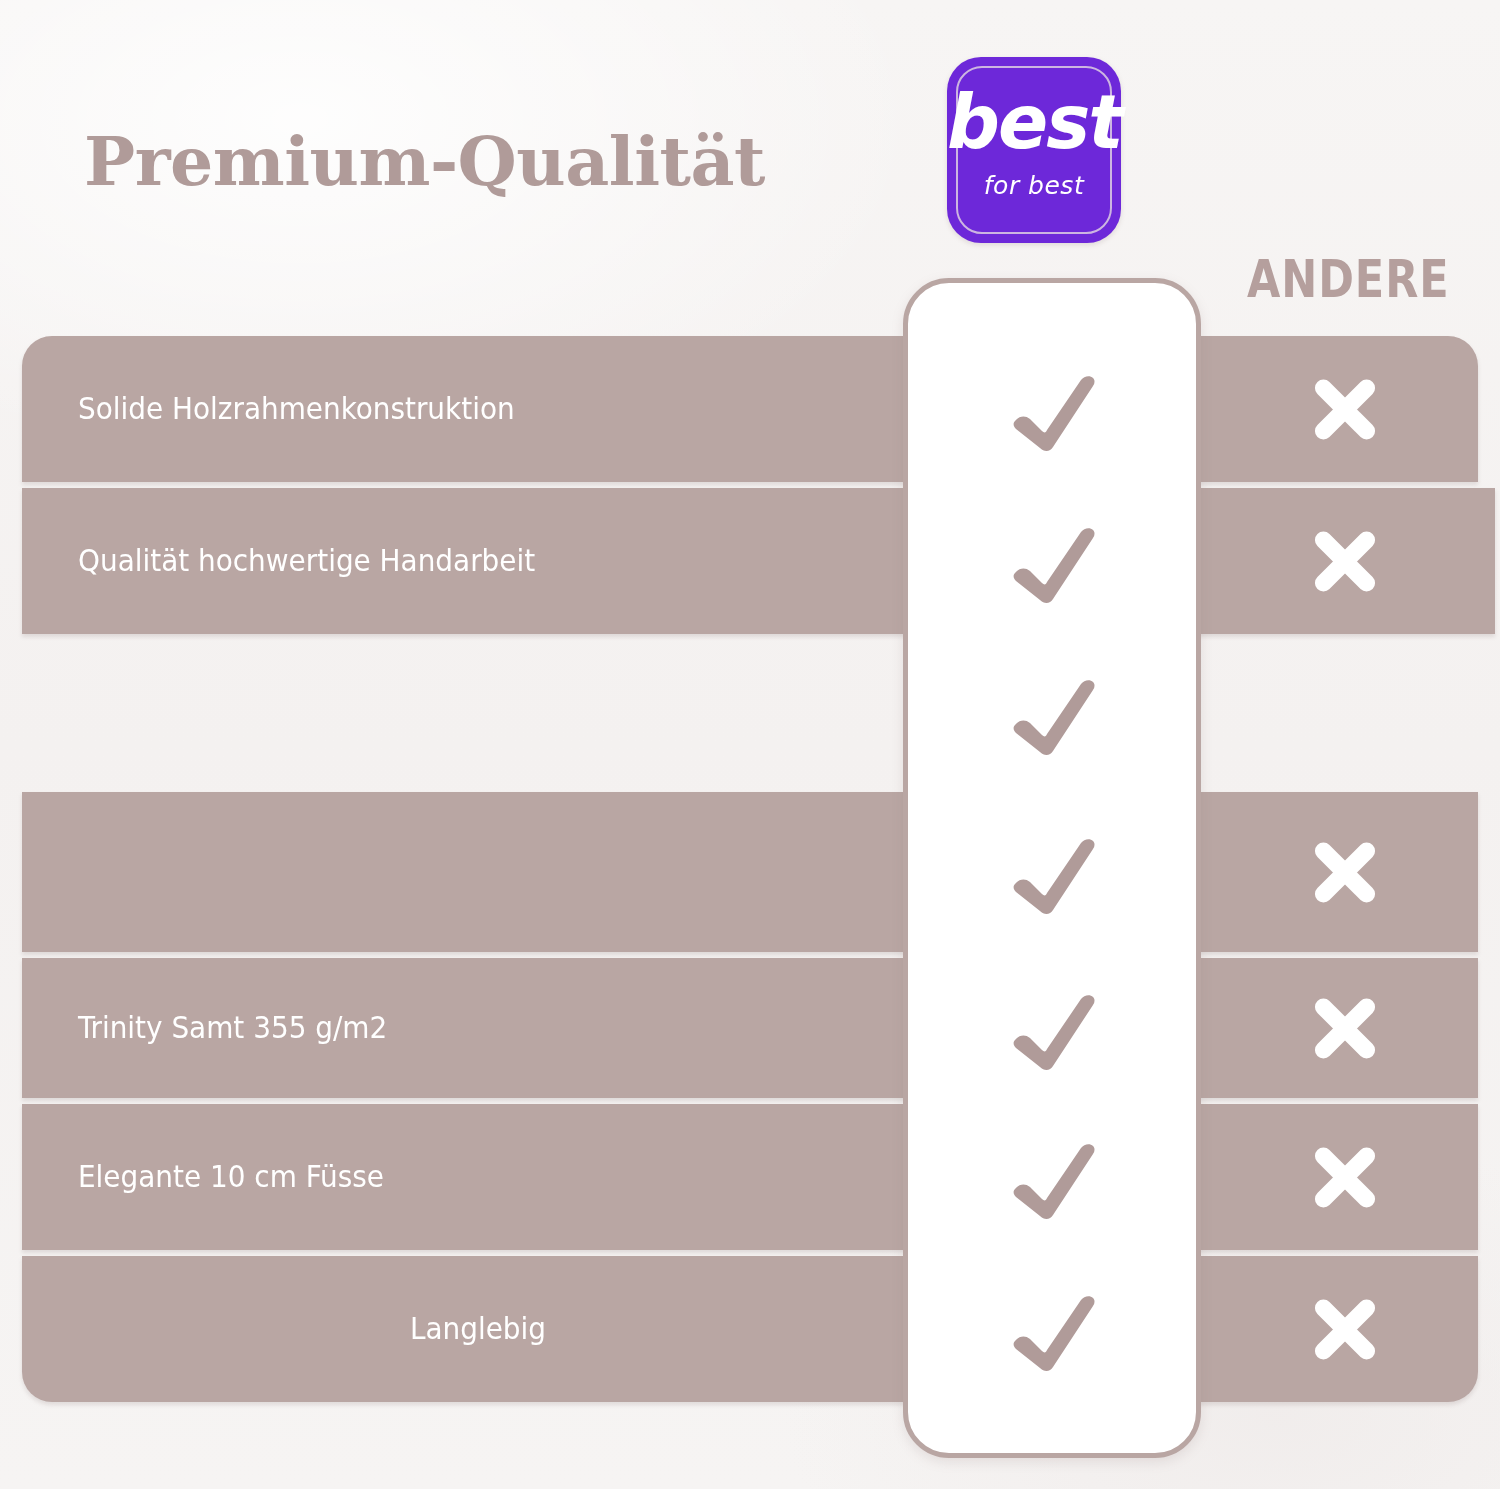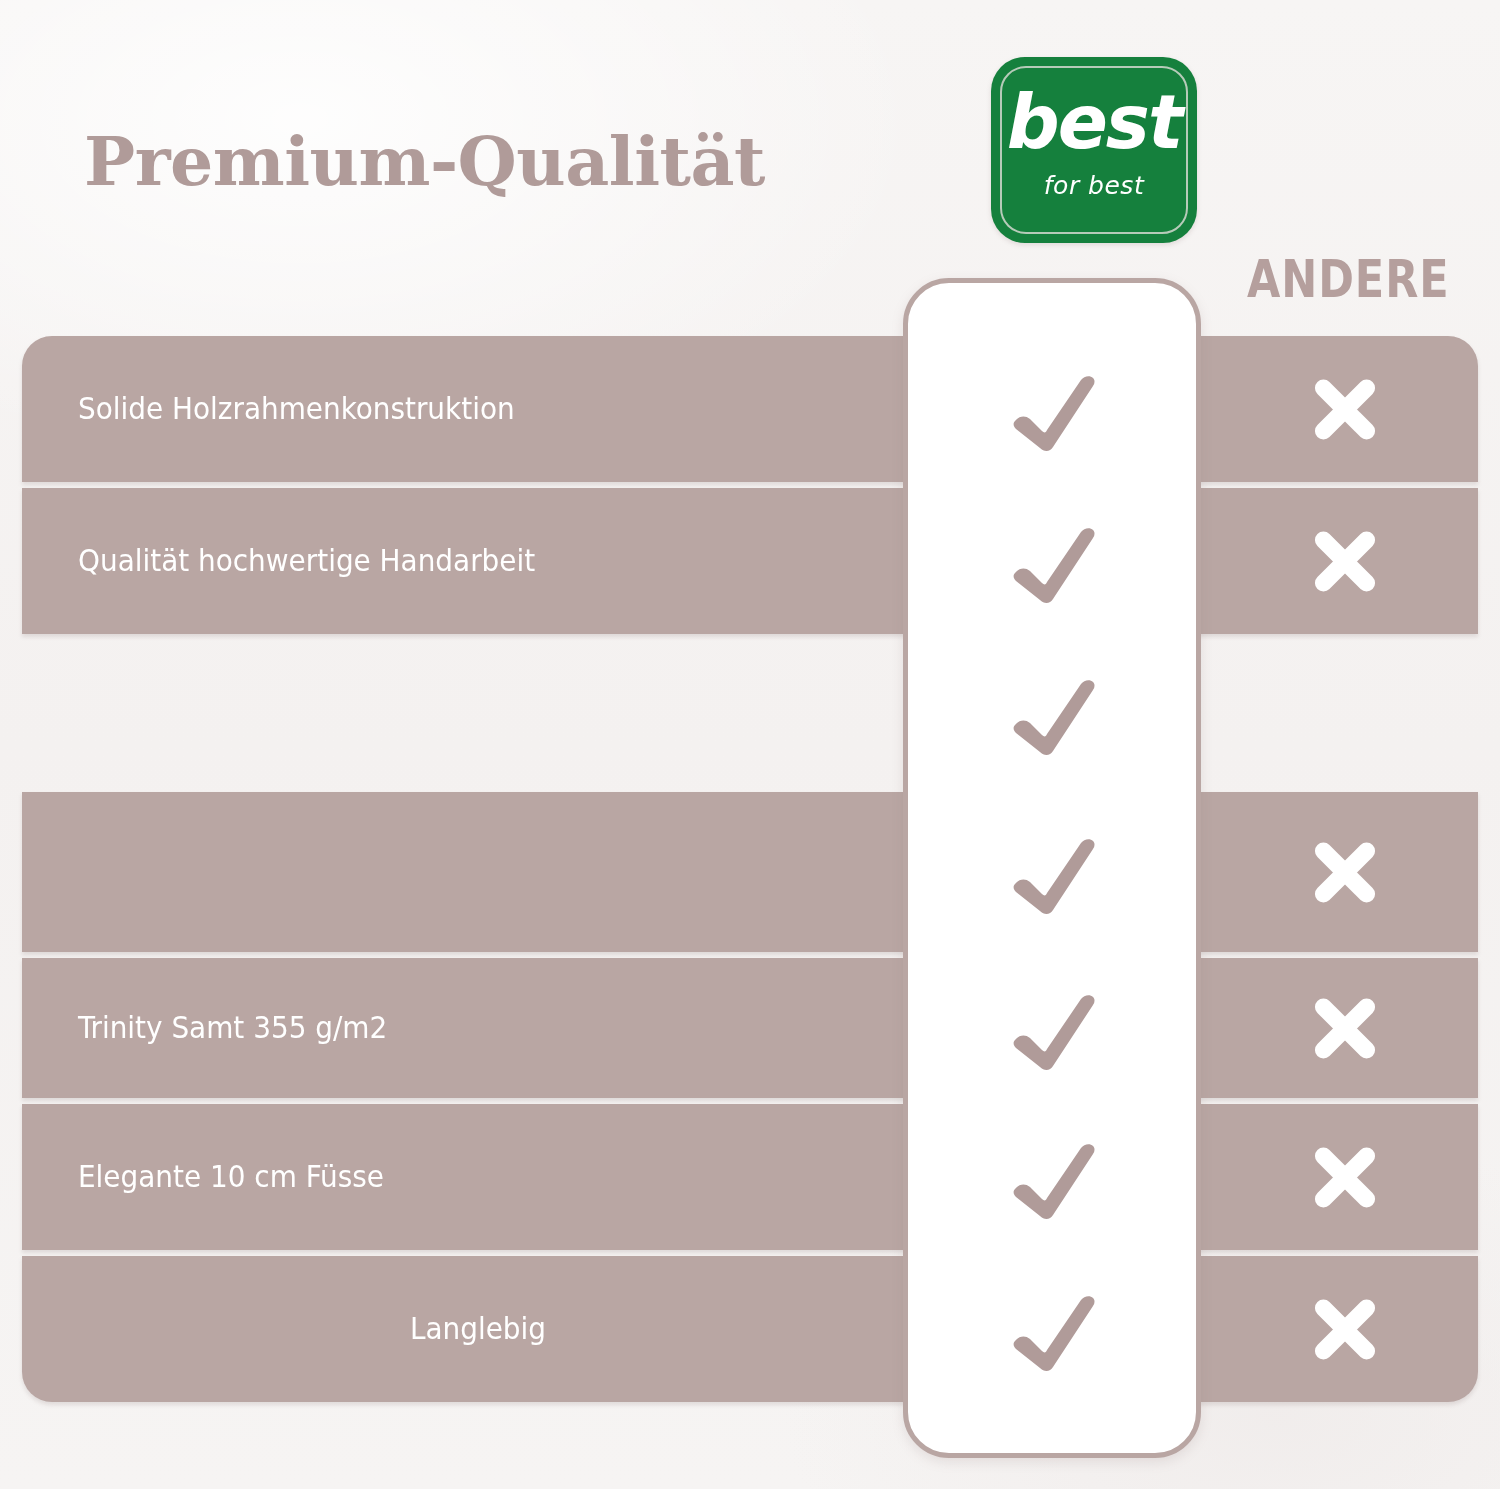--- a/index.html
+++ b/index.html
@@ -36,26 +36,25 @@
     font-size: 68px;
     letter-spacing: -0.5px;
     color: #b09b99;
     white-space: nowrap;
   }
 
   .logo {
     position: absolute;
     left: 947px;
     top: 57px;
-    width: 206px;
+    width: 174px;
     height: 186px;
     border-radius: 34px;
-    background: #15803d;
+    background: #6d28d9;
     box-shadow: 0 2px 5px rgba(120,100,98,0.18);
-    margin-left: 44px;
   }
   .logo-inner-border {
     position: absolute;
     inset: 9px;
     border: 2px solid rgba(236,228,227,0.75);
     border-radius: 26px;
   }
   .logo-best {
     position: absolute;
     left: 0;
@@ -215,21 +214,21 @@
 <div class="andere-label">ANDERE</div>
 
 <div class="table" id="table">
     <div class="row" style="top: 0px; height: 146px;">
       <div class="row-label">Solide Holzrahmenkonstruktion</div>
       <div class="cross">
         <span class="a"></span>
         <span class="b"></span>
       </div>
     </div>
-    <div class="row" style="top: 152px; height: 146px;">
+    <div class="row" style="top: 152px; height: 146px; padding-left: 17px;">
       <div class="row-label">Qualität hochwertige Handarbeit</div>
       <div class="cross">
         <span class="a"></span>
         <span class="b"></span>
       </div>
     </div>
     <div class="row" style="top: 456px; height: 160px;">
       <div class="cross">
         <span class="a"></span>
         <span class="b"></span>

